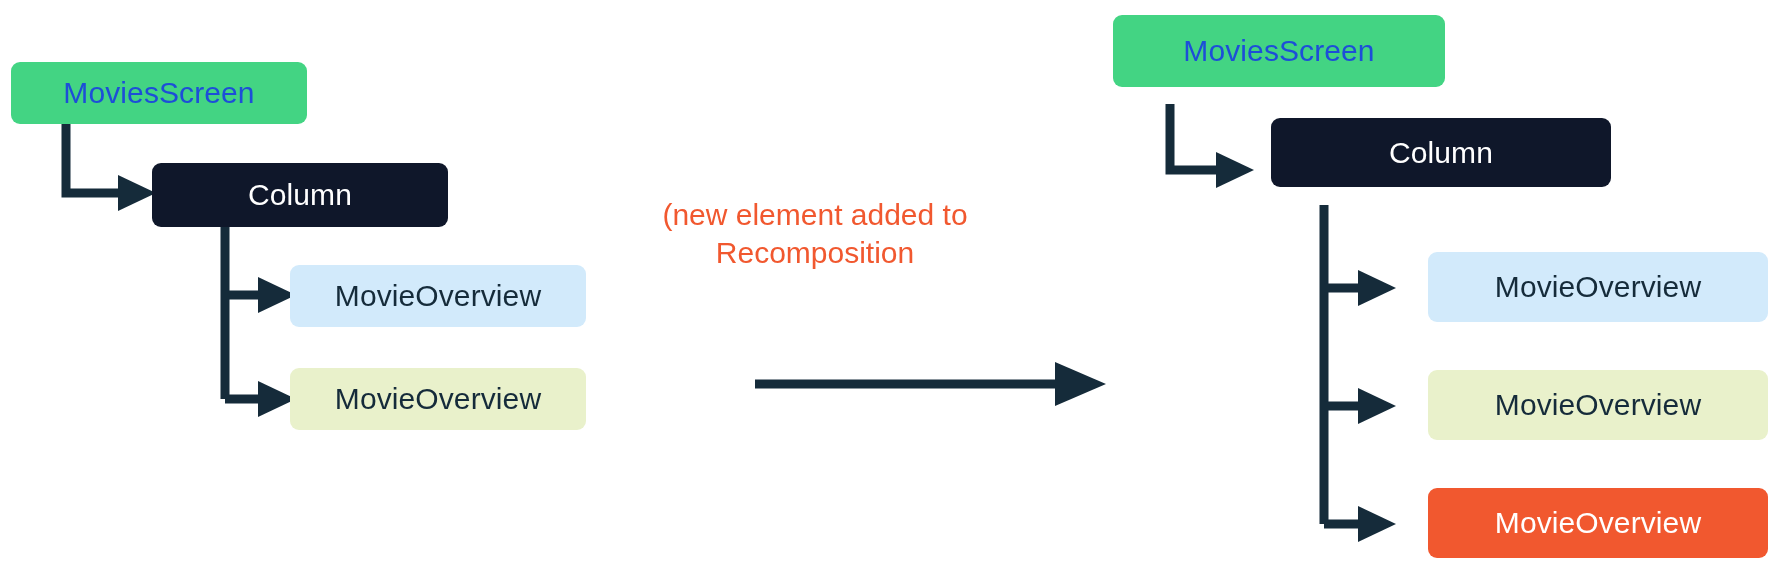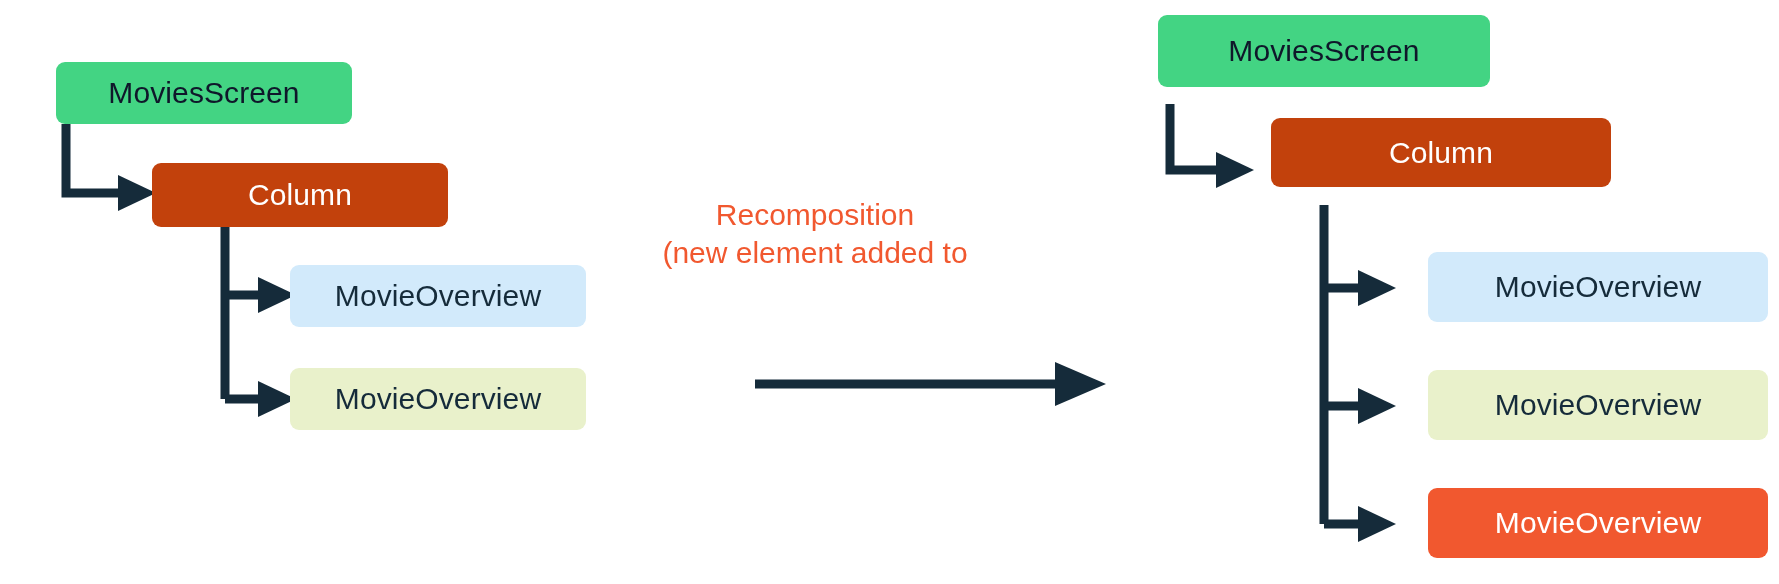--- a/index.html
+++ b/index.html
@@ -27,22 +27,22 @@
     align-items: center;
     justify-content: center;
     white-space: nowrap;
     letter-spacing: 0.1px;
   }
   .node-label {
     display: block;
     line-height: 1;
   }
   
-  .n-green  { background: #43d483; color: #0f172a; margin-left: 45px; }
-  .n-blue   { background: #c2410c; color: #ffffff; }
+  .n-green  { background: #43d483; color: #1d4ed8; }
+  .n-blue   { background: #0f172a; color: #ffffff; }
   .n-lblue  { background: #d2eafb; color: #152b3a; }
   .n-lgreen { background: #e9f1cb; color: #152b3a; }
   .n-orange { background: #f1582f; color: #ffffff; }
 
   
   .edges {
     position: absolute;
     left: 0;
     top: 0;
     width: 1779px;
@@ -114,22 +114,22 @@
 
   <div class="node n-lblue" style="left:290px; top:265px; width:296px; height:62px; font-size:30px;">
     <span class="node-label">MovieOverview</span>
   </div>
 
   <div class="node n-lgreen" style="left:290px; top:368px; width:296px; height:62px; font-size:30px;">
     <span class="node-label">MovieOverview</span>
   </div>
 
   <div id="caption">
+    <span class="cap-line">(new element added to</span>
     <span class="cap-line">Recomposition</span>
-    <span class="cap-line">(new element added to</span>
   </div>
 
   <div class="node n-green" style="left:1113px; top:15px; width:332px; height:72px; font-size:30px;">
     <span class="node-label">MoviesScreen</span>
   </div>
 
   <div class="node n-blue" style="left:1271px; top:118px; width:340px; height:69px; font-size:30px;">
     <span class="node-label">Column</span>
   </div>
 

